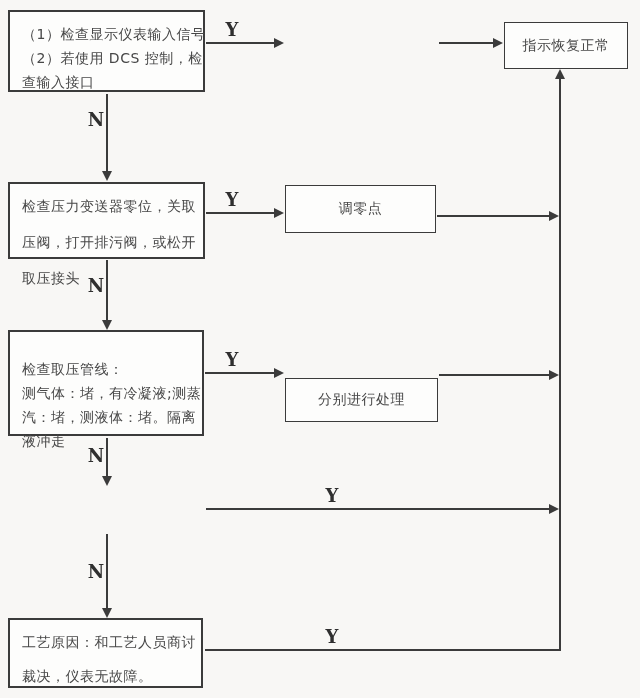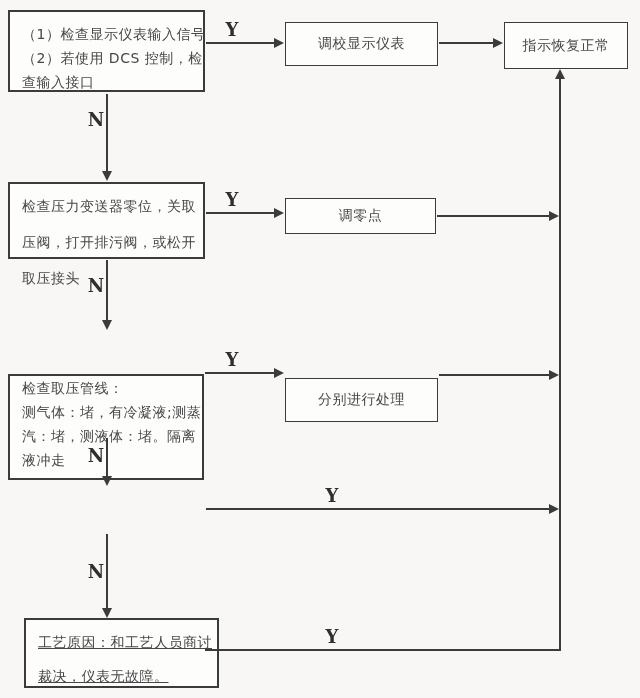--- a/index.html
+++ b/index.html
@@ -10,21 +10,21 @@
   }
   .box{
     position:absolute;box-sizing:border-box;border:2px solid #3b3b3b;
     background:#fdfdfc;color:#474747;font-size:14px;white-space:pre;
     letter-spacing:0.5px;
   }
   .box.thin{border-width:1.5px;}
   .box.center{display:flex;align-items:center;justify-content:center;white-space:pre;text-align:center;}
   .b1{padding:10px 0 0 12px;line-height:24px;}
   .b2{padding:4px 0 0 12px;line-height:36px;}
-  .b3{padding:0 0 0 12px;line-height:24px;margin-top:44px;}
+  .b3{padding:25px 0 0 12px;line-height:24px;}
   .b5{padding:5px 0 0 12px;line-height:34px;}
   .hline{position:absolute;height:2px;background:#3b3b3b;}
   .vline{position:absolute;width:2px;background:#3b3b3b;}
   .arr-r{position:absolute;width:0;height:0;border-top:5px solid transparent;border-bottom:5px solid transparent;border-left:10px solid #3b3b3b;}
   .arr-d{position:absolute;width:0;height:0;border-left:5px solid transparent;border-right:5px solid transparent;border-top:10px solid #3b3b3b;}
   .arr-u{position:absolute;width:0;height:0;border-left:5px solid transparent;border-right:5px solid transparent;border-bottom:10px solid #3b3b3b;}
   .lbl{
     position:absolute;width:24px;text-align:center;
     font-family:"DejaVu Serif","Liberation Serif",serif;font-weight:bold;
     font-size:18px;color:#2f2f2f;line-height:20px;
@@ -42,26 +42,25 @@
   <div class="box b2" style="left:8px;top:182px;width:197px;height:77px;">检查压力变送器零位，关取
 压阀，打开排污阀，或松开
 取压接头</div>
 
   <div class="box b3" style="left:8px;top:330px;width:196px;height:106px;">检查取压管线：
 测气体：堵，有冷凝液;测蒸
 汽：堵，测液体：堵。隔离
 液冲走</div>
 
 
-  <div class="box b5" style="left:24px;top:618px;width:195px;height:70px;text-decoration:underline;">工艺原因：和工艺人员商讨
+  <div class="box b5" style="left:8px;top:618px;width:195px;height:70px;">工艺原因：和工艺人员商讨
 裁决，仪表无故障。</div>
 
-  <div class="box thin center" style="left:285px;top:22px;width:153px;height:44px;">调校显示仪表</div>
 
-  <div class="box thin center" style="left:285px;top:198px;width:151px;height:36px;">调零点</div>
+  <div class="box thin center" style="left:285px;top:185px;width:151px;height:48px;">调零点</div>
 
   <div class="box thin center" style="left:285px;top:354px;width:153px;height:44px;margin-top:24px;">分别进行处理</div>
 
   <div class="box thin center" style="left:504px;top:22px;width:124px;height:47px;">指示恢复正常</div>
 
   <div class="hline" style="left:206px;top:42px;width:69px;"></div>
   <div class="arr-r" style="left:274px;top:38px;"></div>
   <div class="lbl" style="left:220px;top:20px;">Y</div>
 
   <div class="hline" style="left:439px;top:42px;width:55px;"></div>

